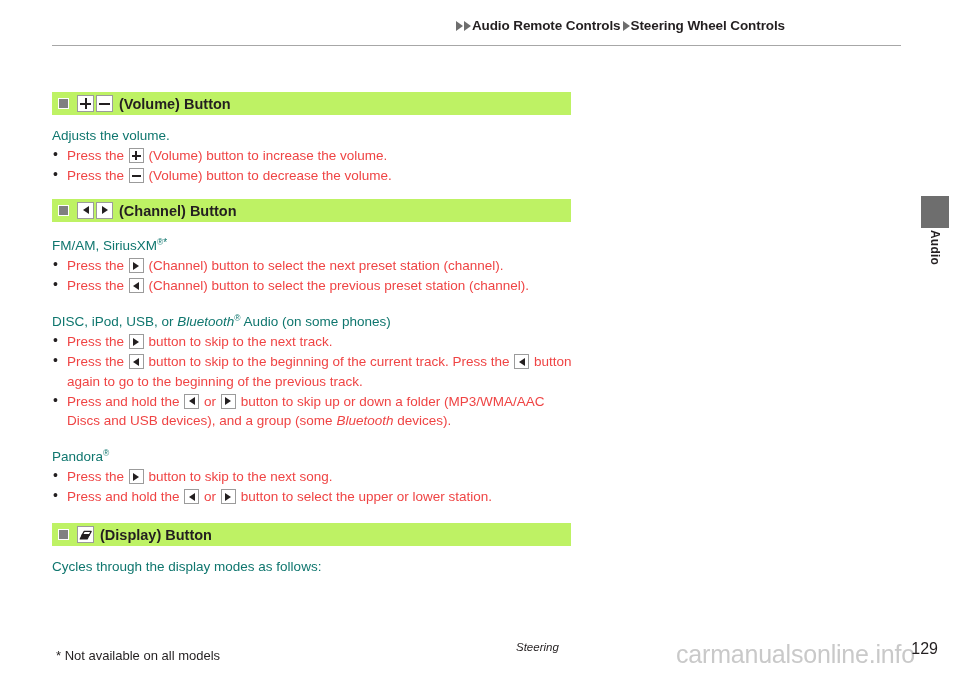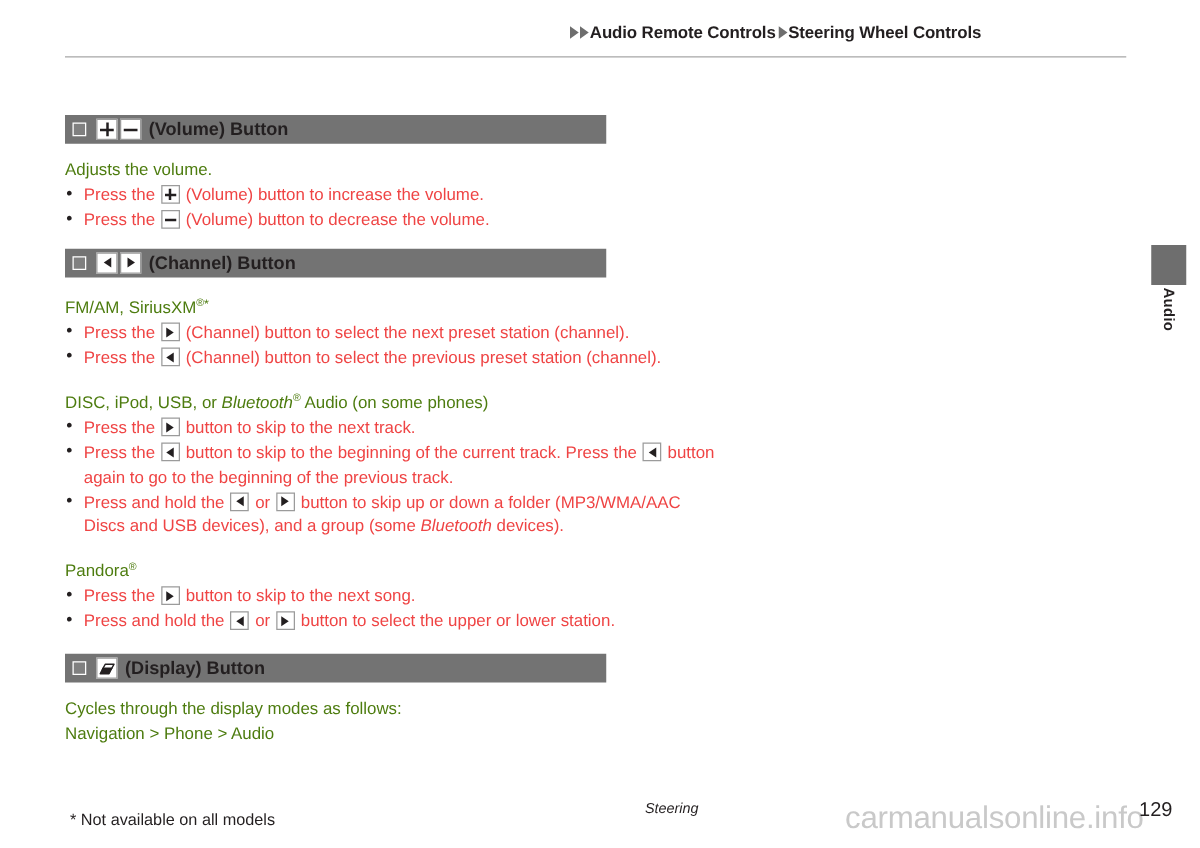--- a/index.html
+++ b/index.html
@@ -84,26 +84,26 @@
   
   #content {
     position: absolute;
     left: 52px;
     top: 92px;
     width: 520px;
   }
 
   
   .section-bar {
-    background: #737373;
+    background: #bef264;
     height: 23px;
     display: flex;
     align-items: center;
     padding-left: 6px;
-    width: 433px;
+    width: 519px;
     box-sizing: border-box;
     margin-bottom: 11px;
   }
   .sq-bullet {
     width: 11px;
     height: 11px;
     background: #808080;
     border: 1px solid #ffffff;
     box-sizing: border-box;
     margin-right: 7px;
@@ -193,21 +193,21 @@
   .kb-display svg {
     position: absolute;
     left: 1px;
     top: 1px;
   }
 
   
   .para {
     font-size: 13.5px;
     line-height: 19px;
-    color: #4d7c0f;
+    color: #0f766e;
     margin: 0 0 1px 0;
   }
   .spacer {
     height: 13px;
   }
   ul.bullets {
     list-style: none;
     margin: 0;
     padding: 0;
   }
@@ -391,20 +391,19 @@
     <span class="keybox kb-display big">
       <svg width="15" height="15" viewBox="0 0 15 15" aria-hidden="true">
         <path d="M5.2 3.4 L12.2 3.4 L10.0 7.4 L3.0 7.4 Z" fill="none" stroke="#231f20" stroke-width="1.2" stroke-linejoin="round"></path>
         <path d="M3.4 6.6 L10.4 6.6 L8.2 11.0 L1.2 11.0 Z" fill="#231f20" stroke="#231f20" stroke-width="1.2" stroke-linejoin="round"></path>
       </svg>
     </span>
     <span class="section-title">(Display) Button</span>
   </div>
 
   <p class="para">Cycles through the display modes as follows:</p>
-  <p class="para">Navigation &gt; Phone &gt; Audio</p>
 
 </div>
 
 <div id="watermark">carmanualsonline.info</div>
 <div id="footnote">* Not available on all models</div>
 <div id="continued">Steering</div>
 <div id="page-number">129</div>
 
 </body></html>

